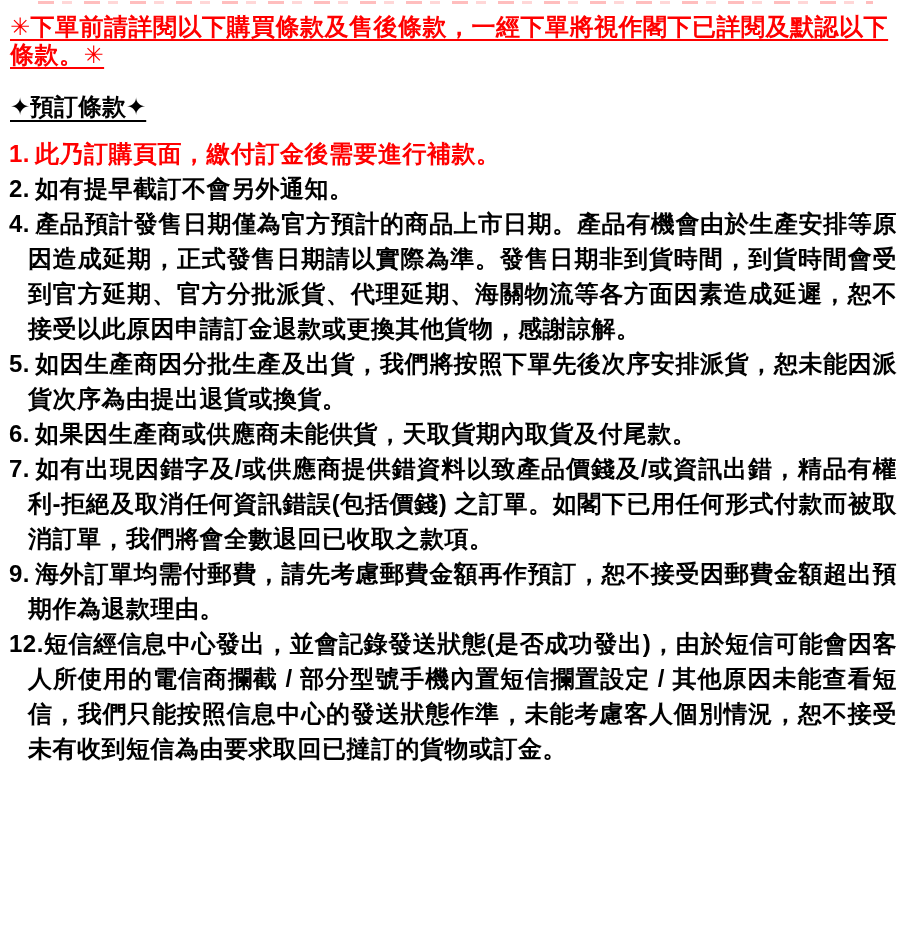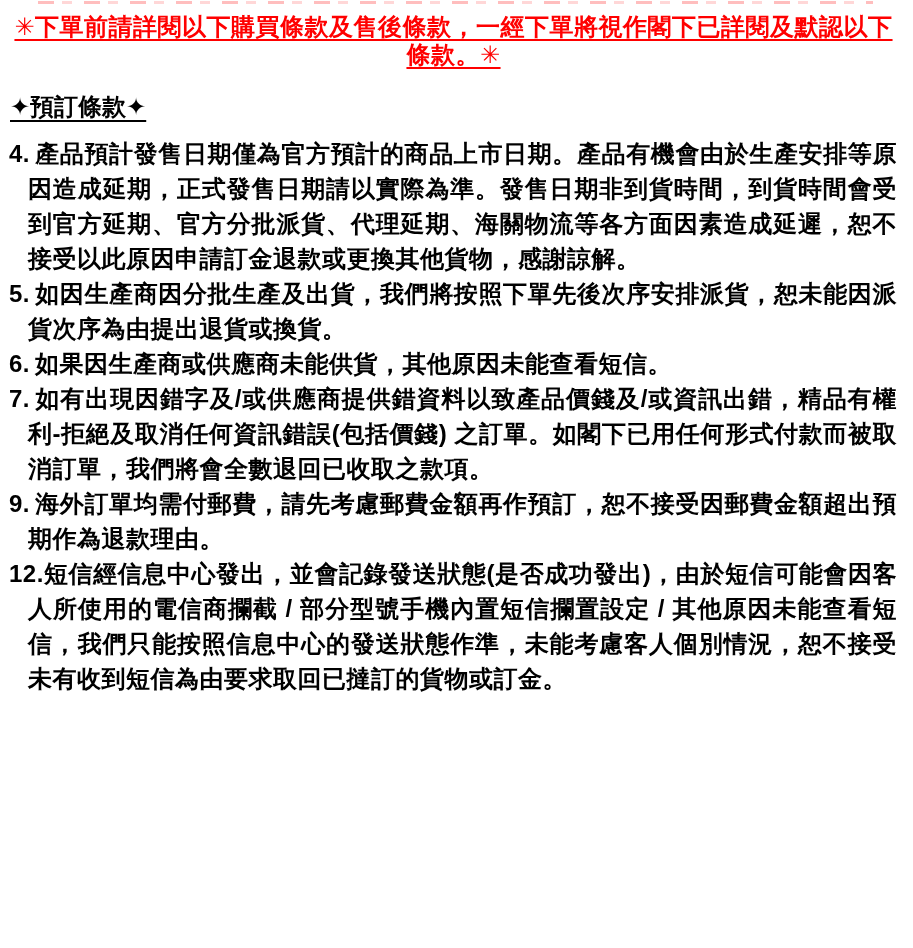--- a/index.html
+++ b/index.html
@@ -28,21 +28,20 @@
   }
   .notice{
     margin:0 0 24px 1px;
     font-size:24px;
     line-height:28px;
     color:var(--red);
     text-decoration:underline;
     text-underline-offset:4px;
     text-decoration-thickness:2px;
     letter-spacing:.5px;
-    text-align:center;
   }
   .section-title{
     margin:16px 0 15px 1px;
     font-size:24px;
     line-height:28px;
     color:var(--black);
     text-decoration:underline;
     text-underline-offset:5px;
     text-decoration-thickness:2px;
   }
@@ -72,19 +71,21 @@
 </head>
 <body>
 
 <div class="top-remnant"></div>
 
 <p class="notice">✳下單前請詳閱以下購買條款及售後條款，一經下單將視作閣下已詳閱及默認以下條款。✳</p>
 
 <h2 class="section-title">✦預訂條款✦</h2>
 
 <div class="terms-list">
+    <div class="term-item item-red"><span class="term-num">1.</span><span>此乃訂購頁面，繳付訂金後需要進行補款。</span></div>
+    <div class="term-item"><span class="term-num">2.</span><span>如有提早截訂不會另外通知。</span></div>
     <div class="term-item"><span class="term-num">4.</span><span>產品預計發售日期僅為官方預計的商品上市日期。產品有機會由於生產安排等原因造成延期，正式發售日期請以實際為準。發售日期非到貨時間，到貨時間會受到官方延期、官方分批派貨、代理延期、海關物流等各方面因素造成延遲，恕不接受以此原因申請訂金退款或更換其他貨物，感謝諒解。</span></div>
     <div class="term-item"><span class="term-num">5.</span><span>如因生產商因分批生產及出貨，我們將按照下單先後次序安排派貨，恕未能因派貨次序為由提出退貨或換貨。</span></div>
-    <div class="term-item"><span class="term-num">6.</span><span>如果因生產商或供應商未能供貨，其他原因未能查看短信。</span></div>
+    <div class="term-item"><span class="term-num">6.</span><span>如果因生產商或供應商未能供貨，天取貨期內取貨及付尾款。</span></div>
     <div class="term-item"><span class="term-num">7.</span><span>如有出現因錯字及/或供應商提供錯資料以致產品價錢及/或資訊出錯，精品有權利-拒絕及取消任何資訊錯誤(包括價錢) 之訂單。如閣下已用任何形式付款而被取消訂單，我們將會全數退回已收取之款項。</span></div>
     <div class="term-item"><span class="term-num">9.</span><span>海外訂單均需付郵費，請先考慮郵費金額再作預訂，恕不接受因郵費金額超出預期作為退款理由。</span></div>
     <div class="term-item"><span class="term-num">12.</span><span>短信經信息中心發出，並會記錄發送狀態(是否成功發出)，由於短信可能會因客人所使用的電信商攔截 / 部分型號手機內置短信攔置設定 / 其他原因未能查看短信，我們只能按照信息中心的發送狀態作準，未能考慮客人個別情況，恕不接受未有收到短信為由要求取回已撻訂的貨物或訂金。</span></div>
   </div>
 
 </body></html>

